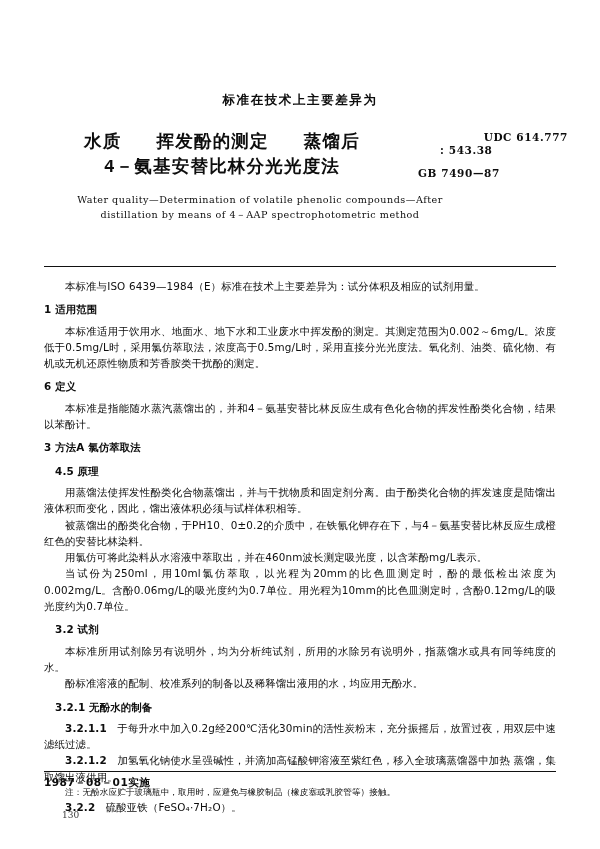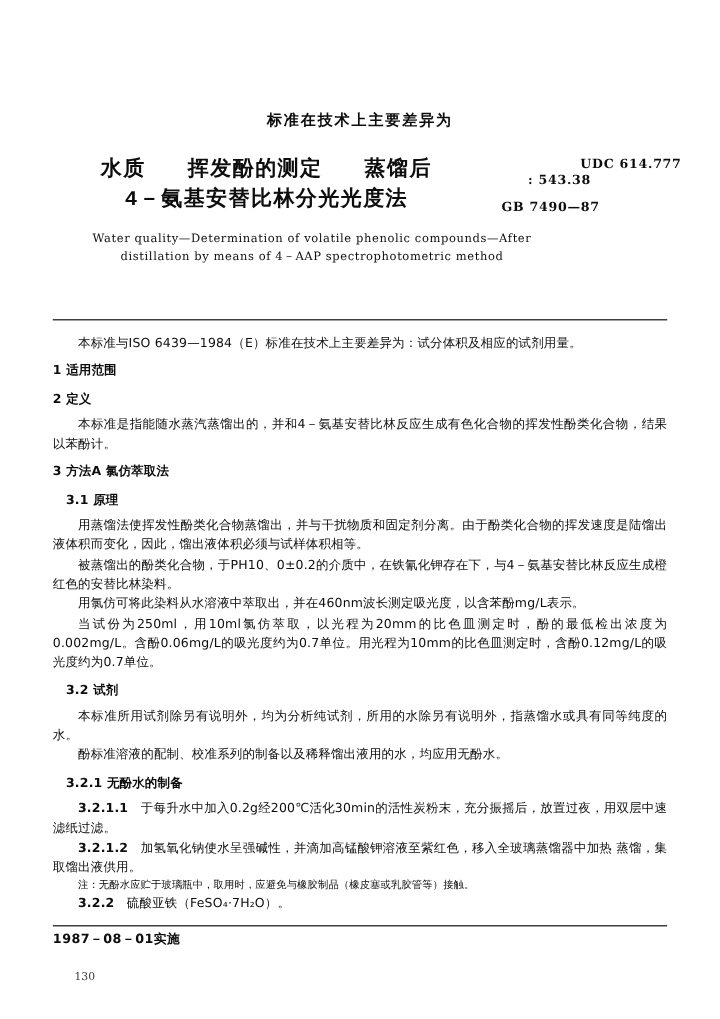--- a/index.html
+++ b/index.html
@@ -173,27 +173,28 @@
 
   <div class="en-title">Water quality—Determination of volatile phenolic compounds—After distillation by means of 4－AAP spectrophotometric method</div>
 
   <div class="rule rule-top"></div>
 
   <div class="body-area">
 
     <p class="indent">本标准与ISO 6439—1984（E）标准在技术上主要差异为：试分体积及相应的试剂用量。</p>
 
     <div class="h h1">1  适用范围</div>
-
-    <div class="h h1">2  定义</div>
+    <p class="indent">本标准适用于饮用水、地面水、地下水和工业废水中挥发酚的测定。其测定范围为0.002～6mg/L。浓度低于0.5mg/L时，采用氯仿萃取法，浓度高于0.5mg/L时，采用直接分光光度法。氧化剂、油类、硫化物、有机或无机还原性物质和芳香胺类干扰酚的测定。</p>
+
+    <div class="h h1">6  定义</div>
     <p class="indent">本标准是指能随水蒸汽蒸馏出的，并和4－氨基安替比林反应生成有色化合物的挥发性酚类化合物，结果以苯酚计。</p>
 
     <div class="h h1">3  方法A   氯仿萃取法</div>
 
-    <div class="h h2">3.1   原理</div>
+    <div class="h h2">4.5   原理</div>
     <p class="indent">用蒸馏法使挥发性酚类化合物蒸馏出，并与干扰物质和固定剂分离。由于酚类化合物的挥发速度是陆馏出液体积而变化，因此，馏出液体积必须与试样体积相等。</p>
     <p class="indent">被蒸馏出的酚类化合物，于PH10、0±0.2的介质中，在铁氰化钾存在下，与4－氨基安替比林反应生成橙红色的安替比林染料。</p>
     <p class="indent">用氯仿可将此染料从水溶液中萃取出，并在460nm波长测定吸光度，以含苯酚mg/L表示。</p>
     <p class="indent">当试份为250ml，用10ml氯仿萃取，以光程为20mm的比色皿测定时，酚的最低检出浓度为0.002mg/L。含酚0.06mg/L的吸光度约为0.7单位。用光程为10mm的比色皿测定时，含酚0.12mg/L的吸光度约为0.7单位。</p>
 
     <div class="h h2">3.2   试剂</div>
     <p class="indent">本标准所用试剂除另有说明外，均为分析纯试剂，所用的水除另有说明外，指蒸馏水或具有同等纯度的水。</p>
     <p class="indent">酚标准溶液的配制、校准系列的制备以及稀释馏出液用的水，均应用无酚水。</p>
 
     <div class="h h3">3.2.1   无酚水的制备</div>

